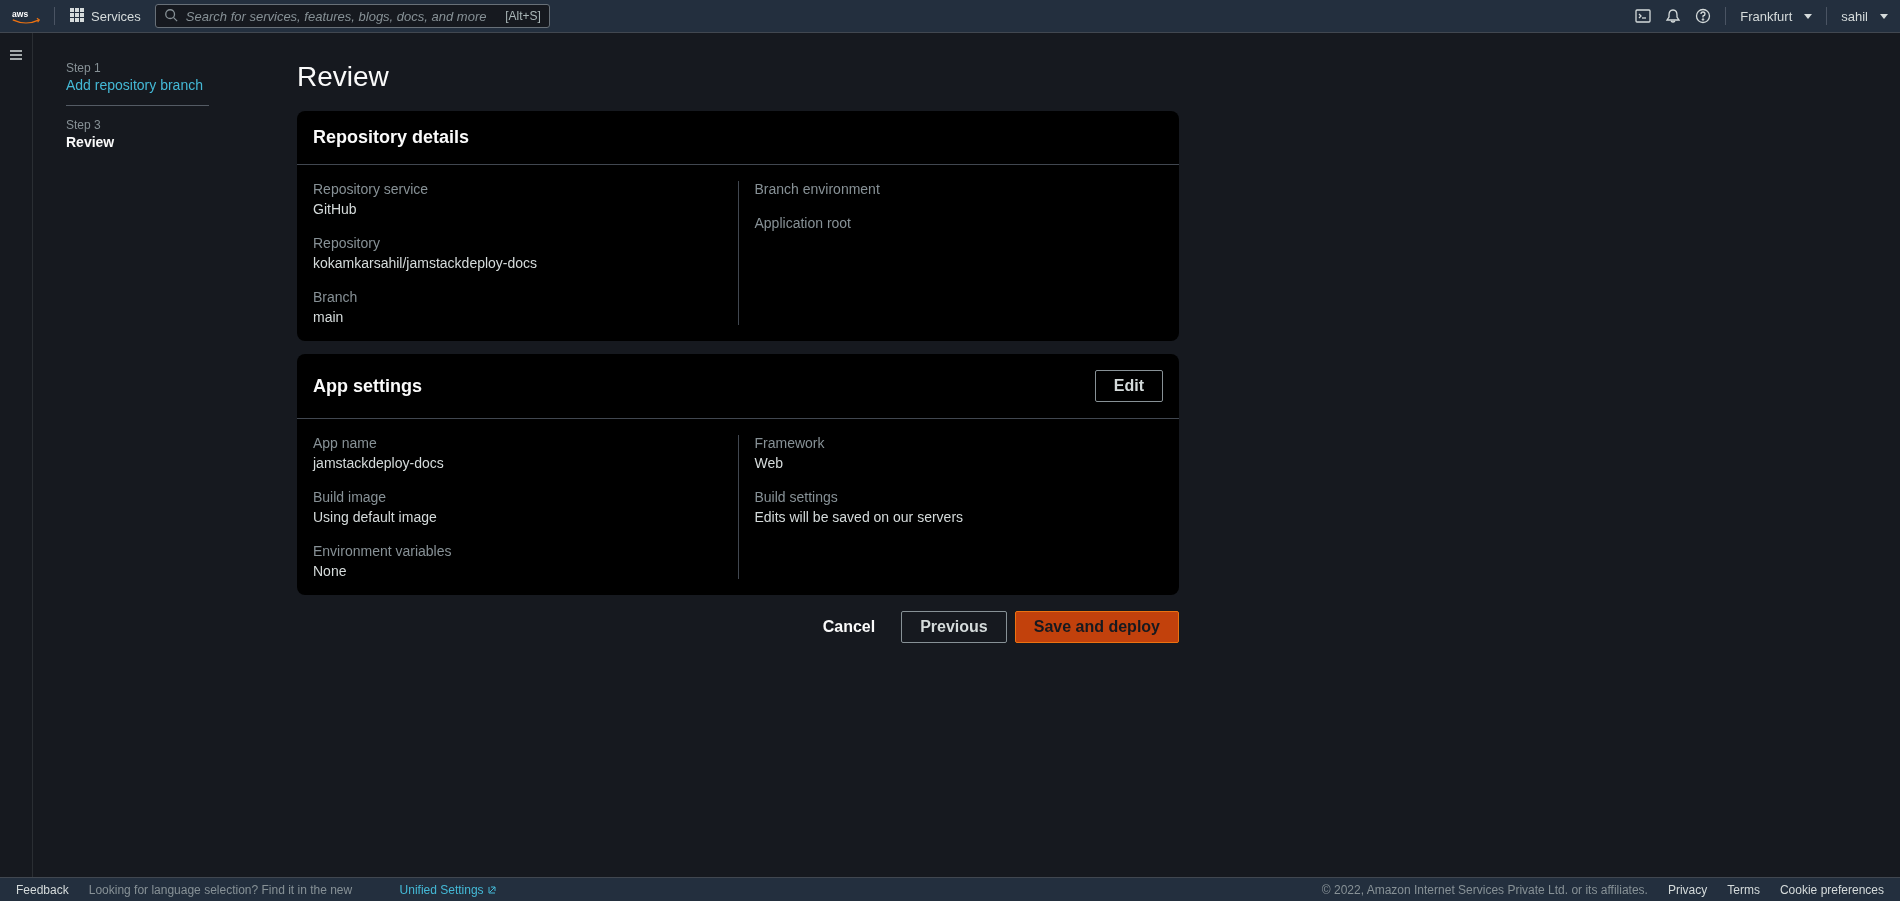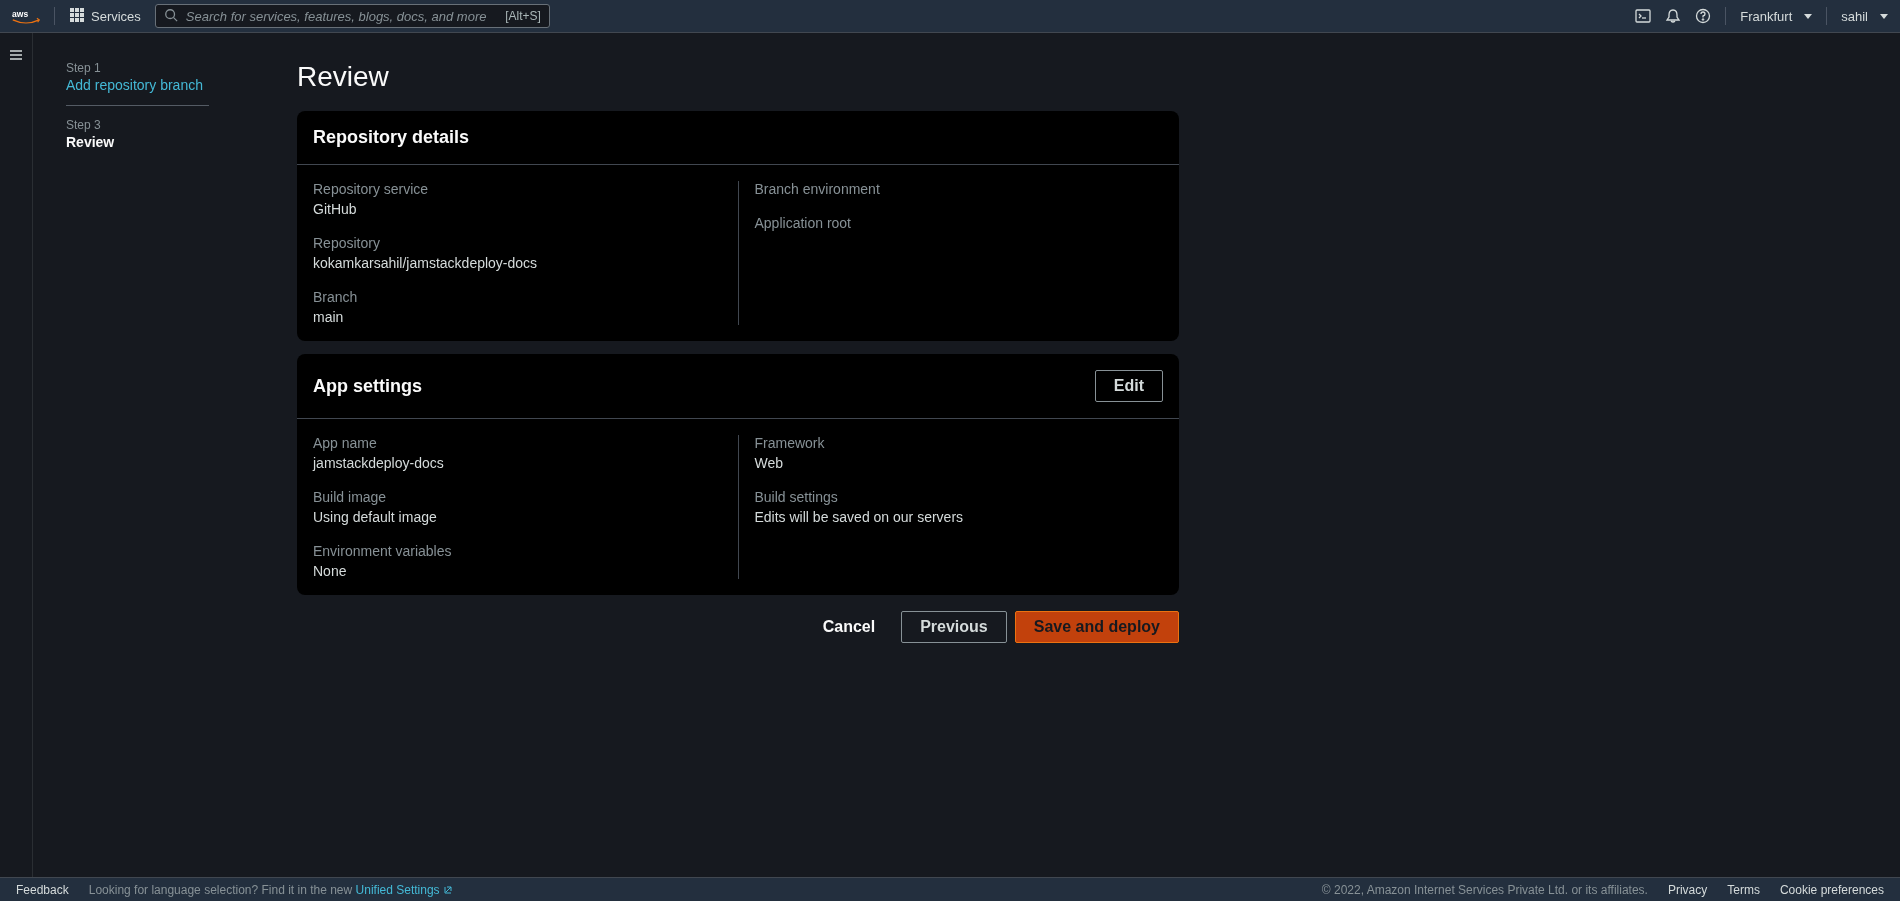--- a/index.html
+++ b/index.html
@@ -139,21 +139,21 @@
   border-top:1px solid #414750;
   display:flex;
   align-items:center;
   justify-content:space-between;
   padding:0 16px;
   font-size:12px;
   color:#d5dbdb;
   gap:43px;
 }
 .footer-left { display:flex; gap:20px; align-items:center;}
-.footer-link { color:#44b9d6; cursor:pointer; display:inline-flex; align-items:center; gap:3px;}
+.footer-link { color:#44b9d6; cursor:pointer; display:inline-flex; align-items:center; gap:3px;margin-left:44px;}
 .footer-link svg { width:10px; height:10px;}
 .footer-right { display:flex; gap:20px; align-items:center;}
 .footer-muted { color:#879196;}
 .footer-a { color:#d5dbdb; cursor:pointer;}
 
 </style>
 </head>
 <body>
 
 <div class="topnav">

